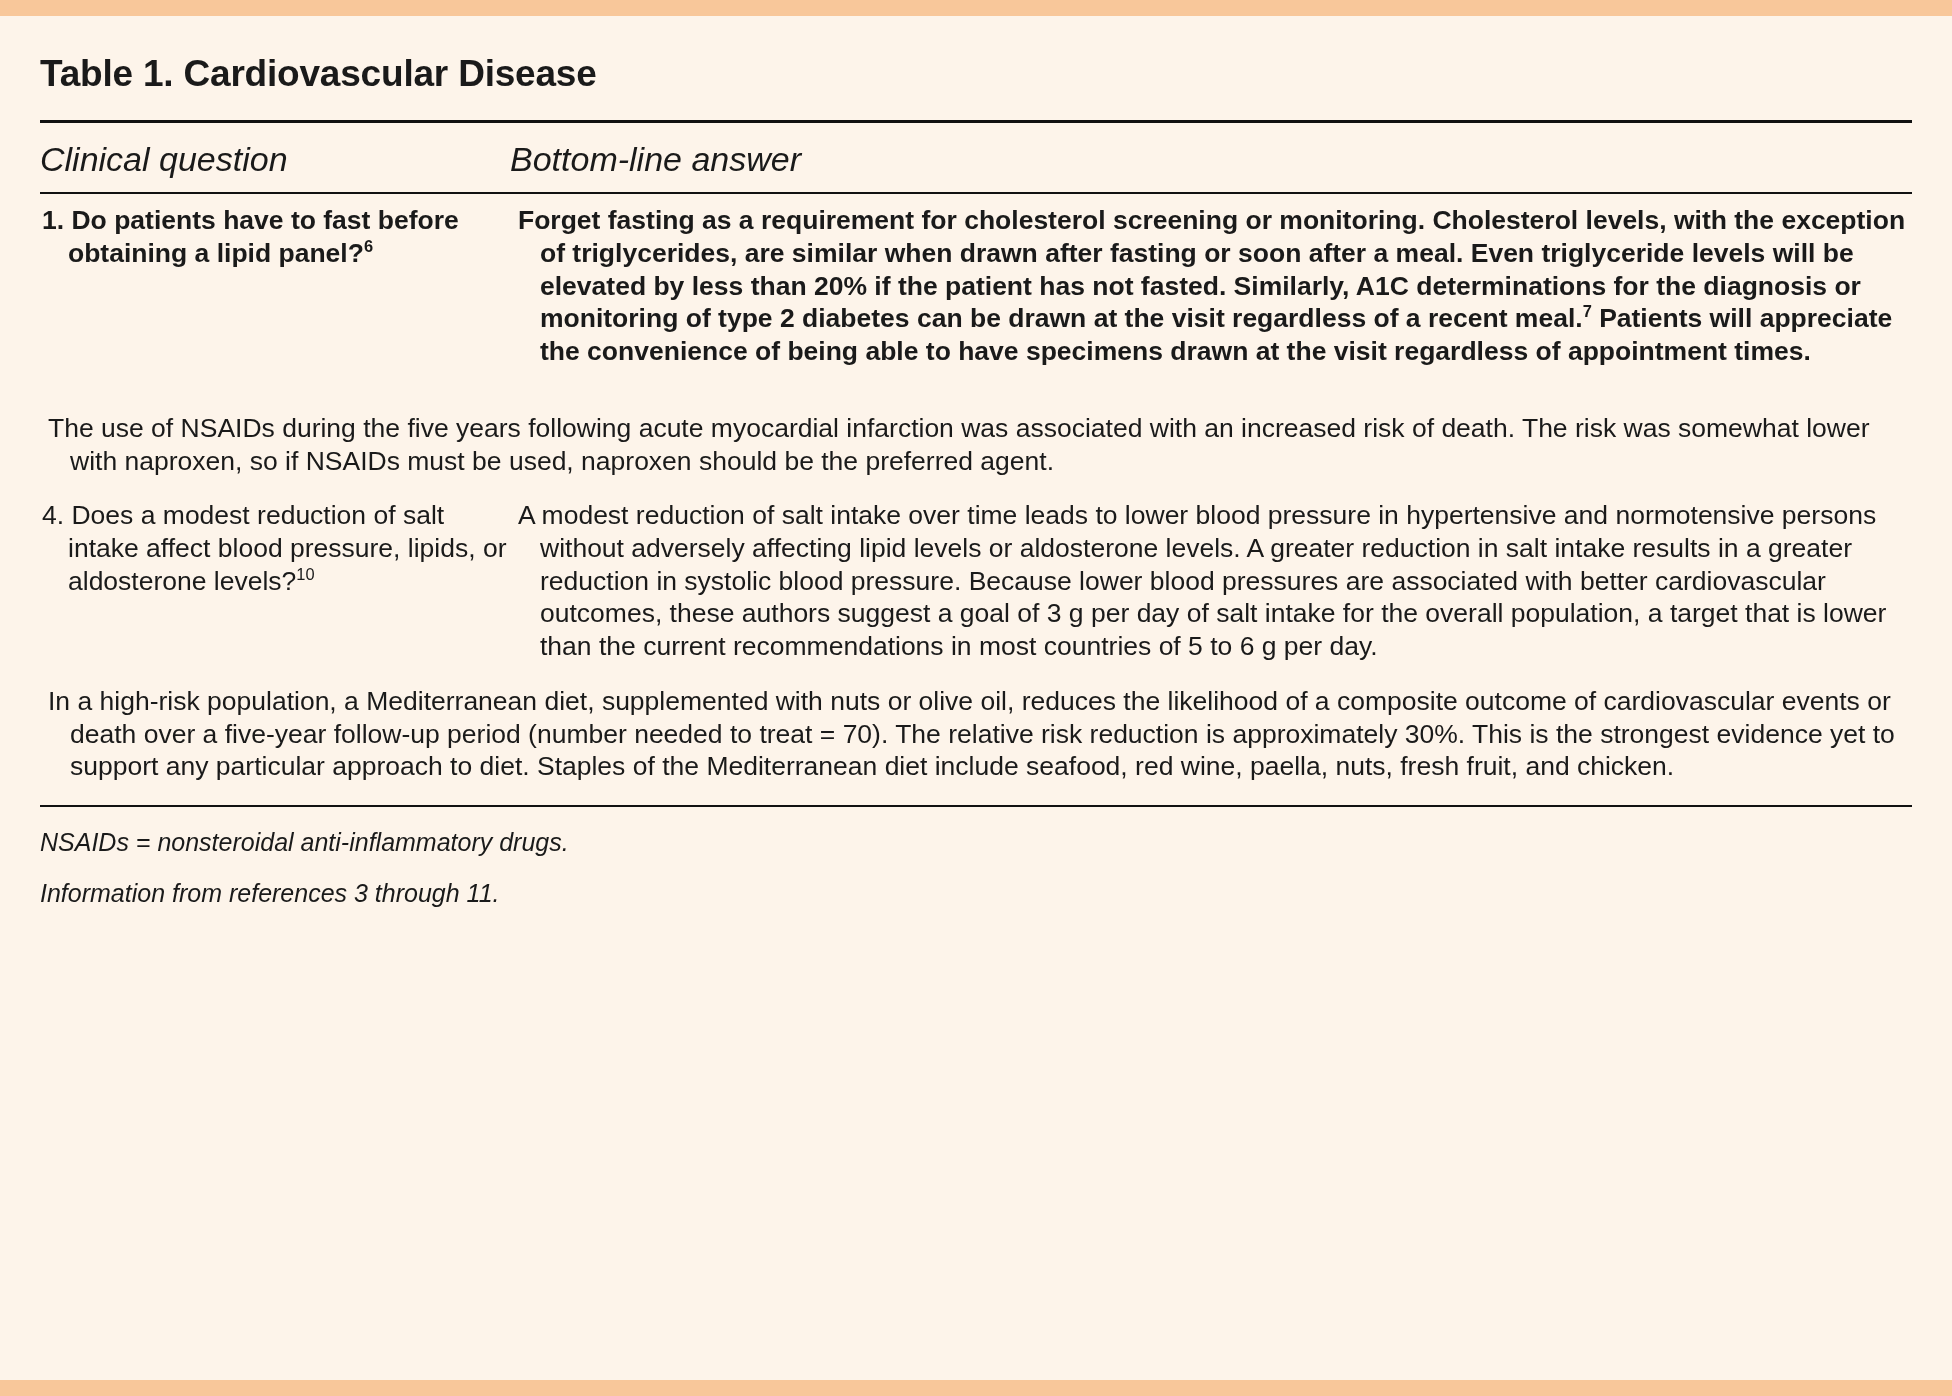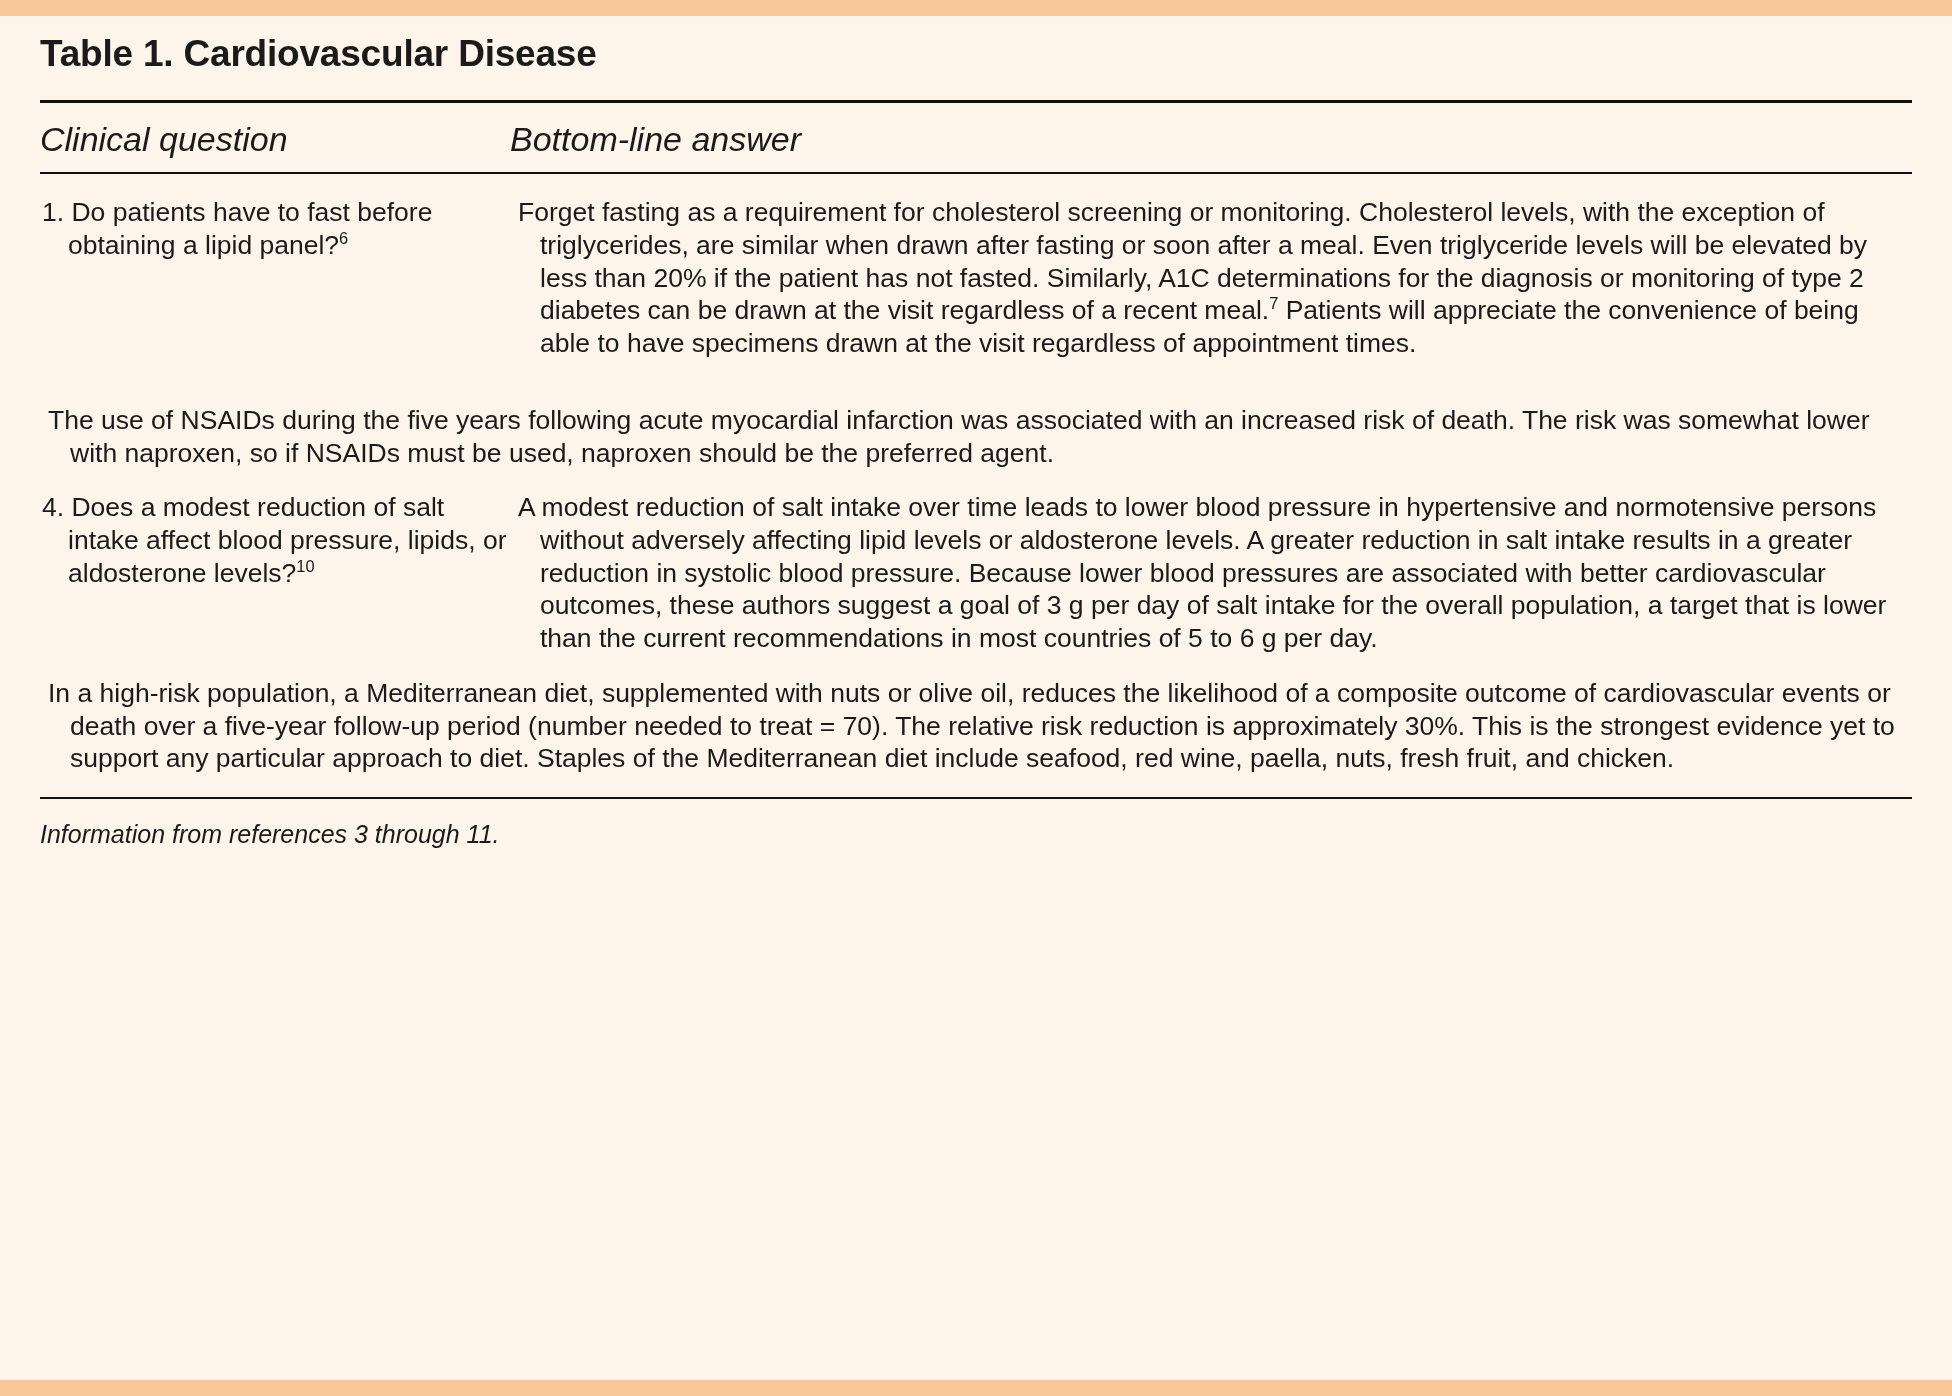--- a/index.html
+++ b/index.html
@@ -24,21 +24,21 @@
     border-bottom: 16px solid #f8c79a;
     padding: 0 40px;
     overflow: hidden;
   }
 
   .table-title {
     font-size: 37px;
     font-weight: bold;
     color: #1a1a1a;
     letter-spacing: -0.2px;
-    margin: 16px 0 0 0;
+    margin: 36px 0 0 0;
     line-height: 1.2;
   }
 
   .rule-heavy {
     border: 0;
     border-top: 3px solid #111111;
     margin: 24px 0 0 0;
   }
   .rule-thin {
     border: 0;
@@ -61,21 +61,21 @@
 
   .rows-area {
     padding-top: 0;
   }
 
   .t-row {
     display: flex;
     align-items: flex-start;
     margin-top: 22px;
   }
-  .t-row:first-child { margin-top: 22px; }
+  .t-row:first-child { margin-top: 10px; font-weight: bold; }
 
   .cell {
     font-size: 26.5px;
     color: #1a1a1a;
     line-height: 1.235;
   }
   .cell-q {
     width: 470px;
     flex: 0 0 470px;
     padding-left: 2px;
@@ -159,15 +159,16 @@
     <div class="t-row">
       <div class="cell cell-a">
           <span class="hang"><span>In a high-risk population, a Mediterranean diet, supplemented with nuts or olive oil, reduces the likelihood of a composite outcome of cardiovascular events or death over a five-year follow-up period (number needed to treat = 70). The relative risk reduction is approximately 30%. This is the strongest evidence yet to support any particular approach to diet. Staples of the Mediterranean diet include seafood, red wine, paella, nuts, fresh fruit, and chicken.</span></span>
         </div>
     </div>
 
   </div>
 
   <hr class="footer-rule">
 
+  <div class="footnote">NSAIDs = nonsteroidal anti-inflammatory drugs.</div>
   <div class="footnote">Information from references 3 through 11.</div>
 
 </div>
 
 </body></html>

